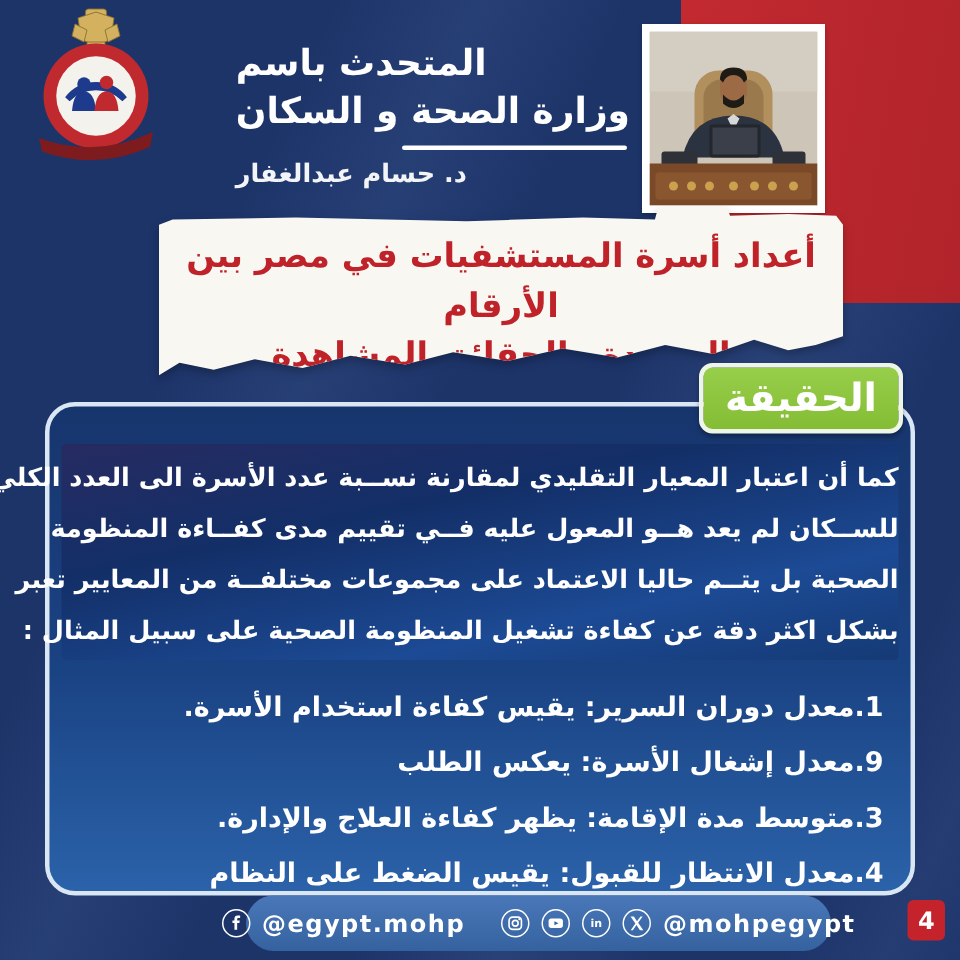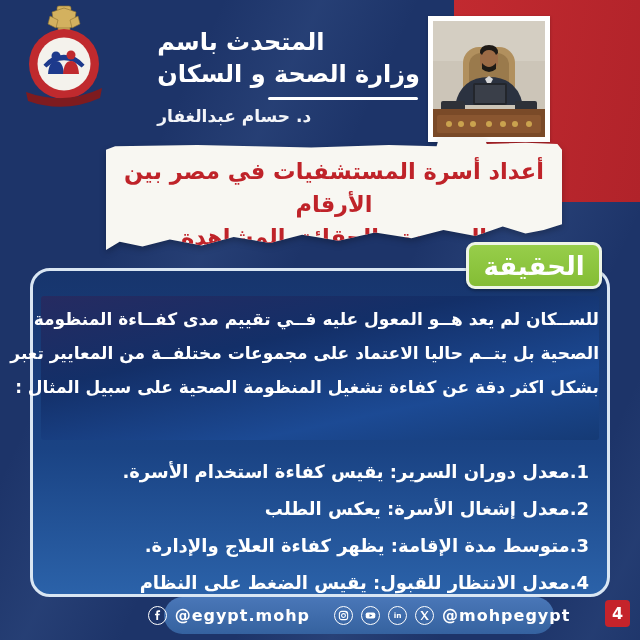--- a/index.html
+++ b/index.html
@@ -162,27 +162,28 @@
   <div class="banner">
     <div class="banner-title">أعداد أسرة المستشفيات في مصر بين الأرقام</div>
     <div class="banner-title">المجردة والحقائق المشاهدة</div>
   </div>
 </div>
 
 <div class="fact-label">الحقيقة</div>
 
 <div class="content-box">
   <div class="para-box">
+    <div class="para-line">كما أن اعتبار المعيار التقليدي لمقارنة نســبة عدد الأسرة الى العدد الكلي</div>
     <div class="para-line">للســكان لم يعد هــو المعول عليه فــي تقييم مدى كفــاءة المنظومة</div>
     <div class="para-line">الصحية بل يتــم حاليا الاعتماد على مجموعات مختلفــة من المعايير تعبر</div>
     <div class="para-line">بشكل اكثر دقة عن كفاءة تشغيل المنظومة الصحية  على سبيل المثال :</div>
   </div>
   <div class="kpi-list">
     <div class="kpi-item">1.معدل دوران السرير: يقيس كفاءة استخدام الأسرة.</div>
-    <div class="kpi-item">2.معدل إشغال الأسرة: يعكس الطلب</div>
+    <div class="kpi-item">9.معدل إشغال الأسرة: يعكس الطلب</div>
     <div class="kpi-item">3.متوسط مدة الإقامة: يظهر كفاءة العلاج والإدارة.</div>
     <div class="kpi-item">4.معدل الانتظار للقبول: يقيس الضغط على النظام</div>
   </div>
 </div>
 
 <div class="footer-bar">
   <span class="icon-circle">
     <svg width="11" height="11" viewBox="0 0 12 12">
         <path d="M7.6 2.4 h1.6 V0.4 H7.2 c-1.7 0-2.6 1-2.6 2.6 v1.4 H3 v2 h1.6 V12 h2.2 V6.4 h1.8 l0.3-2 H6.8 V3.2 c0-0.5 0.3-0.8 0.8-0.8 Z" fill="#fff" transform="scale(0.9) translate(0.6,0)"></path>
       </svg>

